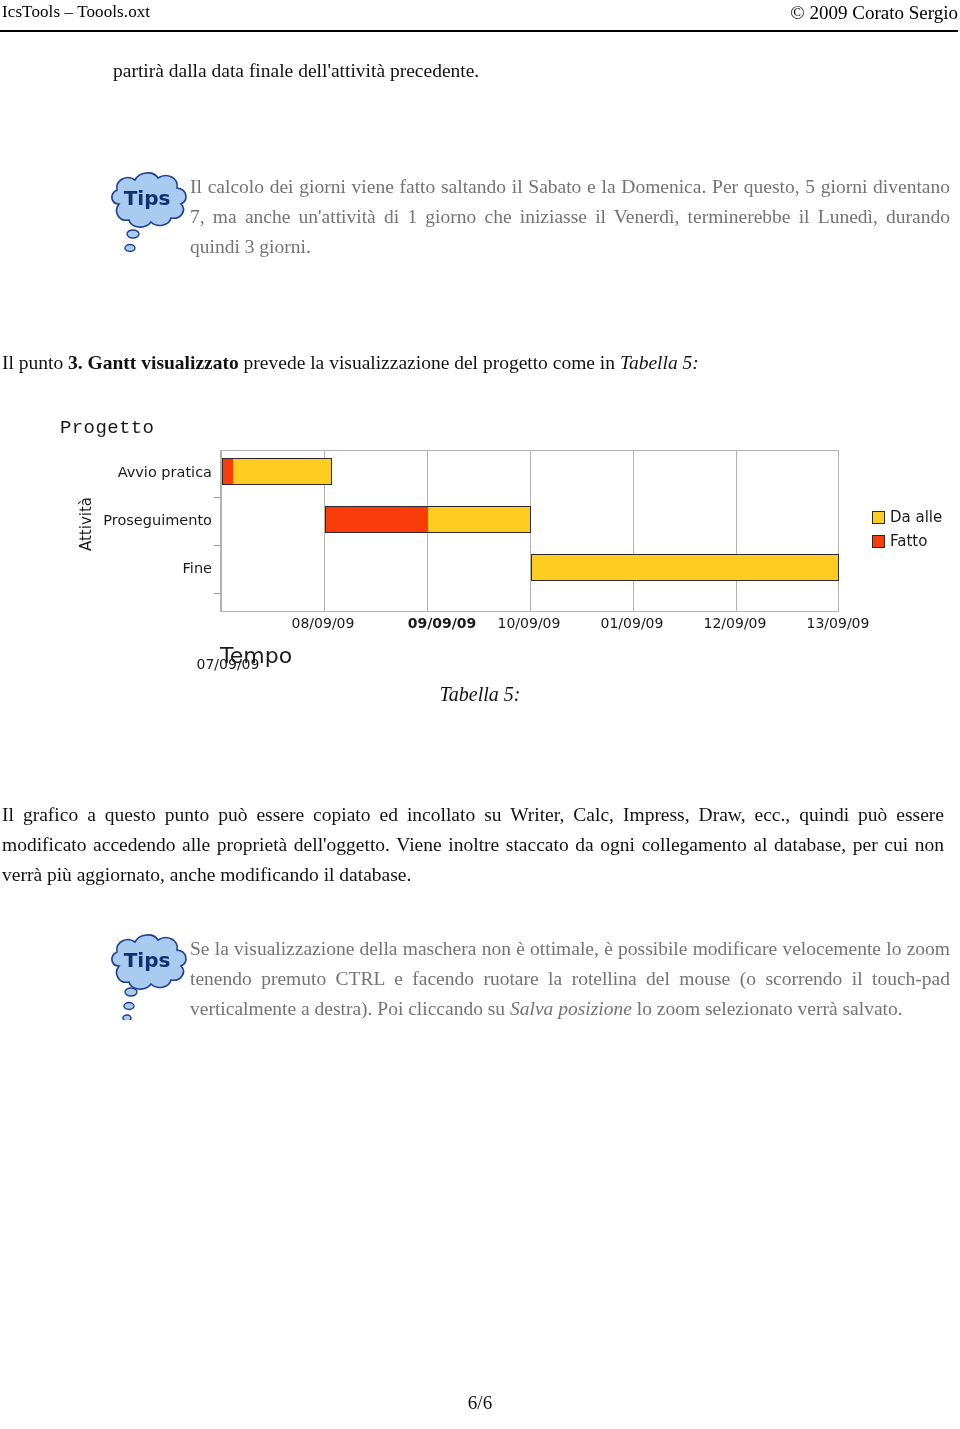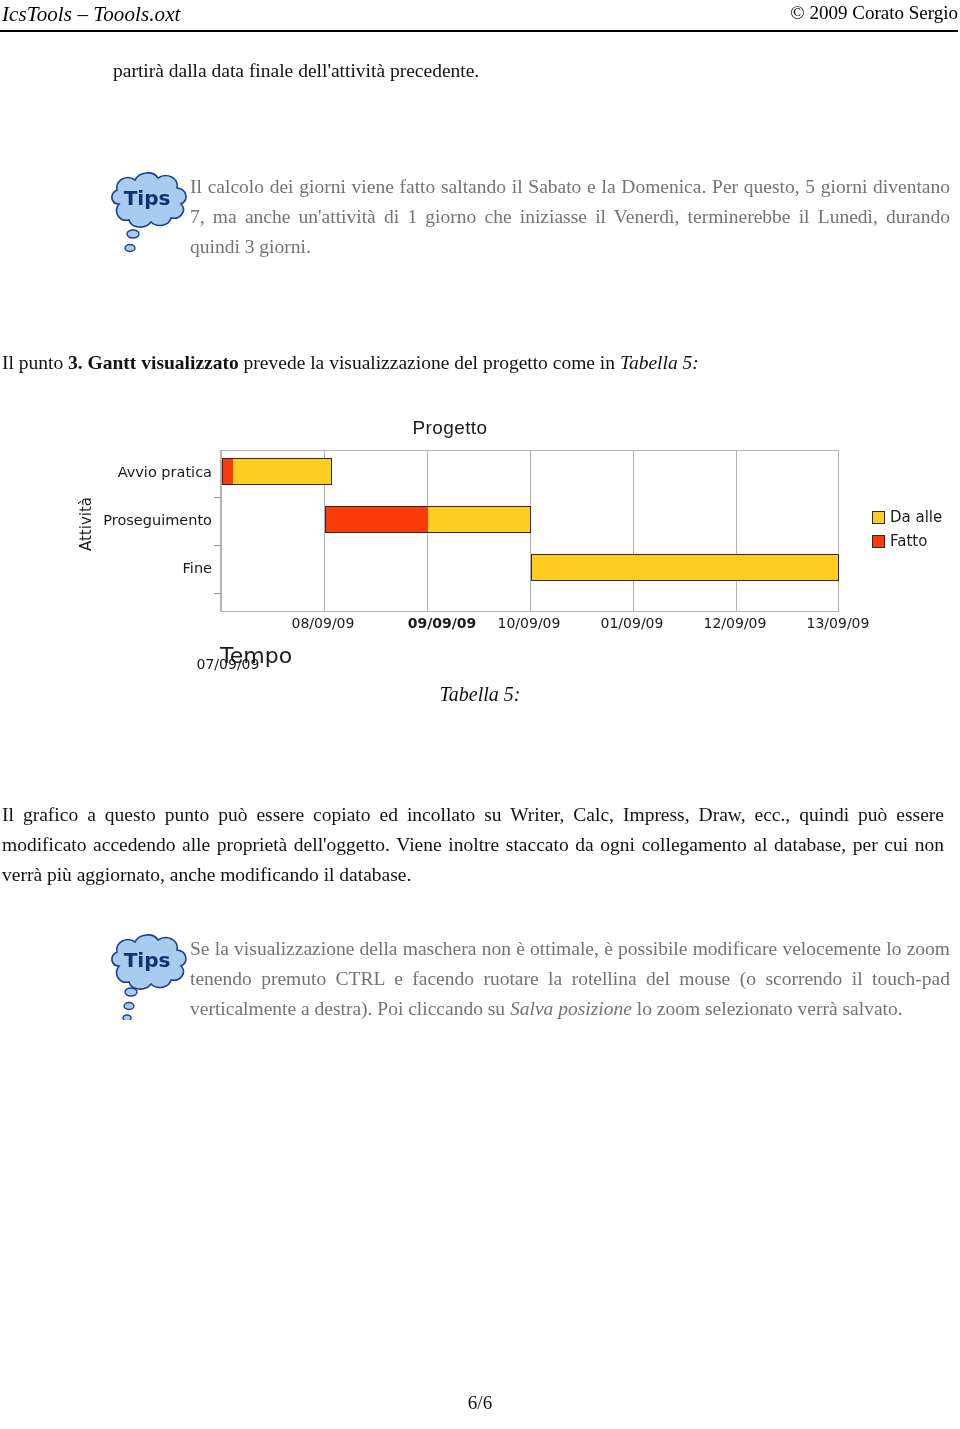--- a/index.html
+++ b/index.html
@@ -21,24 +21,23 @@
     position: absolute;
     left: 0;
     top: 0;
     width: 960px;
     height: 36px;
   }
   .page-header .hdr-left {
     position: absolute;
     left: 2px;
     top: 2px;
-    font-size: 21px;
+    font-size: 17px;
     letter-spacing: 0.1px;
     white-space: nowrap;
-    font-style: italic;
   }
   .page-header .hdr-right {
     position: absolute;
     right: 2px;
     top: 2px;
     font-size: 19px;
     white-space: nowrap;
   }
   .page-header .hdr-rule {
     position: absolute;
@@ -109,22 +108,21 @@
     left: 60px;
     top: 415px;
     width: 880px;
     height: 255px;
   }
   #chart .chart-title {
     position: absolute;
     left: 0;
     top: 2px;
     width: 780px;
-    text-align: center;
-    font-family: Liberation Sans, sans-serif;
+    font-family: Liberation Mono, monospace;
     font-size: 19px;
     color: #1a1a1a;
     letter-spacing: 0.4px;
   }
   #chart .plot {
     position: absolute;
     left: 160px;
     top: 35px;
     width: 618px;
     height: 160px;

